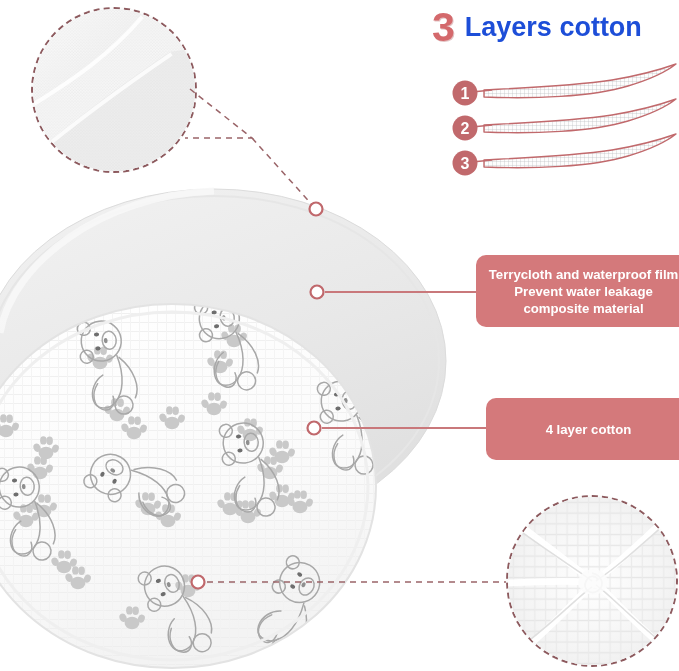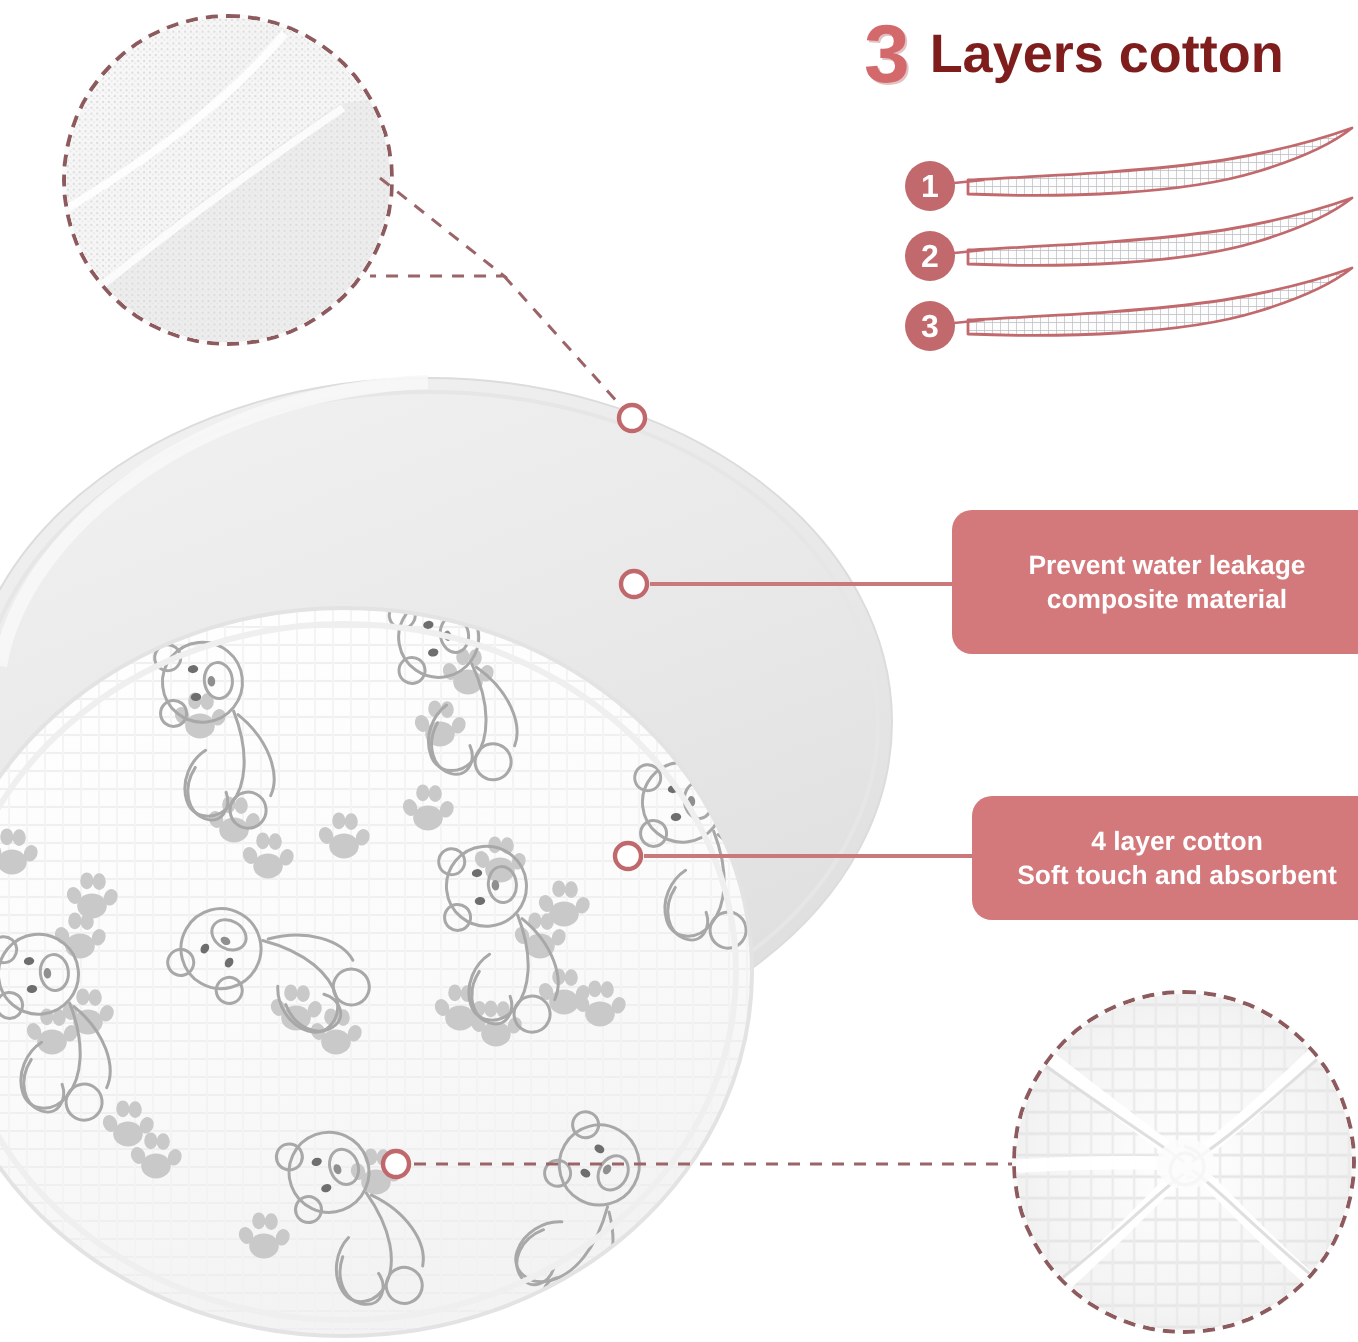--- a/index.html
+++ b/index.html
@@ -33,21 +33,21 @@
     font-size: 41px;
     font-weight: bold;
     color: #d4696c;
     line-height: 1;
     letter-spacing: -1px;
     text-shadow: 1px 1px 0 rgba(190,120,122,.45);
   }
   #heading .head-text {
     font-size: 27px;
     font-weight: bold;
-    color: #7f1d1d;
+    color: #1d4ed8;
     line-height: 1;
     white-space: nowrap;
   }
 
   
   #layers-diagram { left: 452px; top: 57px; width: 227px; height: 126px; }
   #layers-diagram svg { display: block; }
 
   
   .inset {
@@ -344,22 +344,22 @@
       <circle cx="314" cy="428" r="6.5" fill="#ffffff" stroke="#c0686c" stroke-width="2.2"></circle>
     </g>
 
     <g>
       <path d="M207 582 L506 582" fill="none" stroke="#9a6468" stroke-width="1.5" stroke-dasharray="6 5"></path>
       <circle cx="198" cy="582" r="6.5" fill="#ffffff" stroke="#c0686c" stroke-width="2.2"></circle>
     </g>
   </svg>
 
   <div class="layer callout" id="callout-waterproof">
+    <span class="cl">Terrycloth and waterproof film</span>
     <span class="cl">Prevent water leakage</span>
     <span class="cl">composite material</span>
   </div>
 
   <div class="layer callout" id="callout-cotton">
     <span class="cl">4 layer cotton</span>
-    <span class="cl">Soft touch and absorbent</span>
   </div>
 
 </div>
 
 </body></html>

